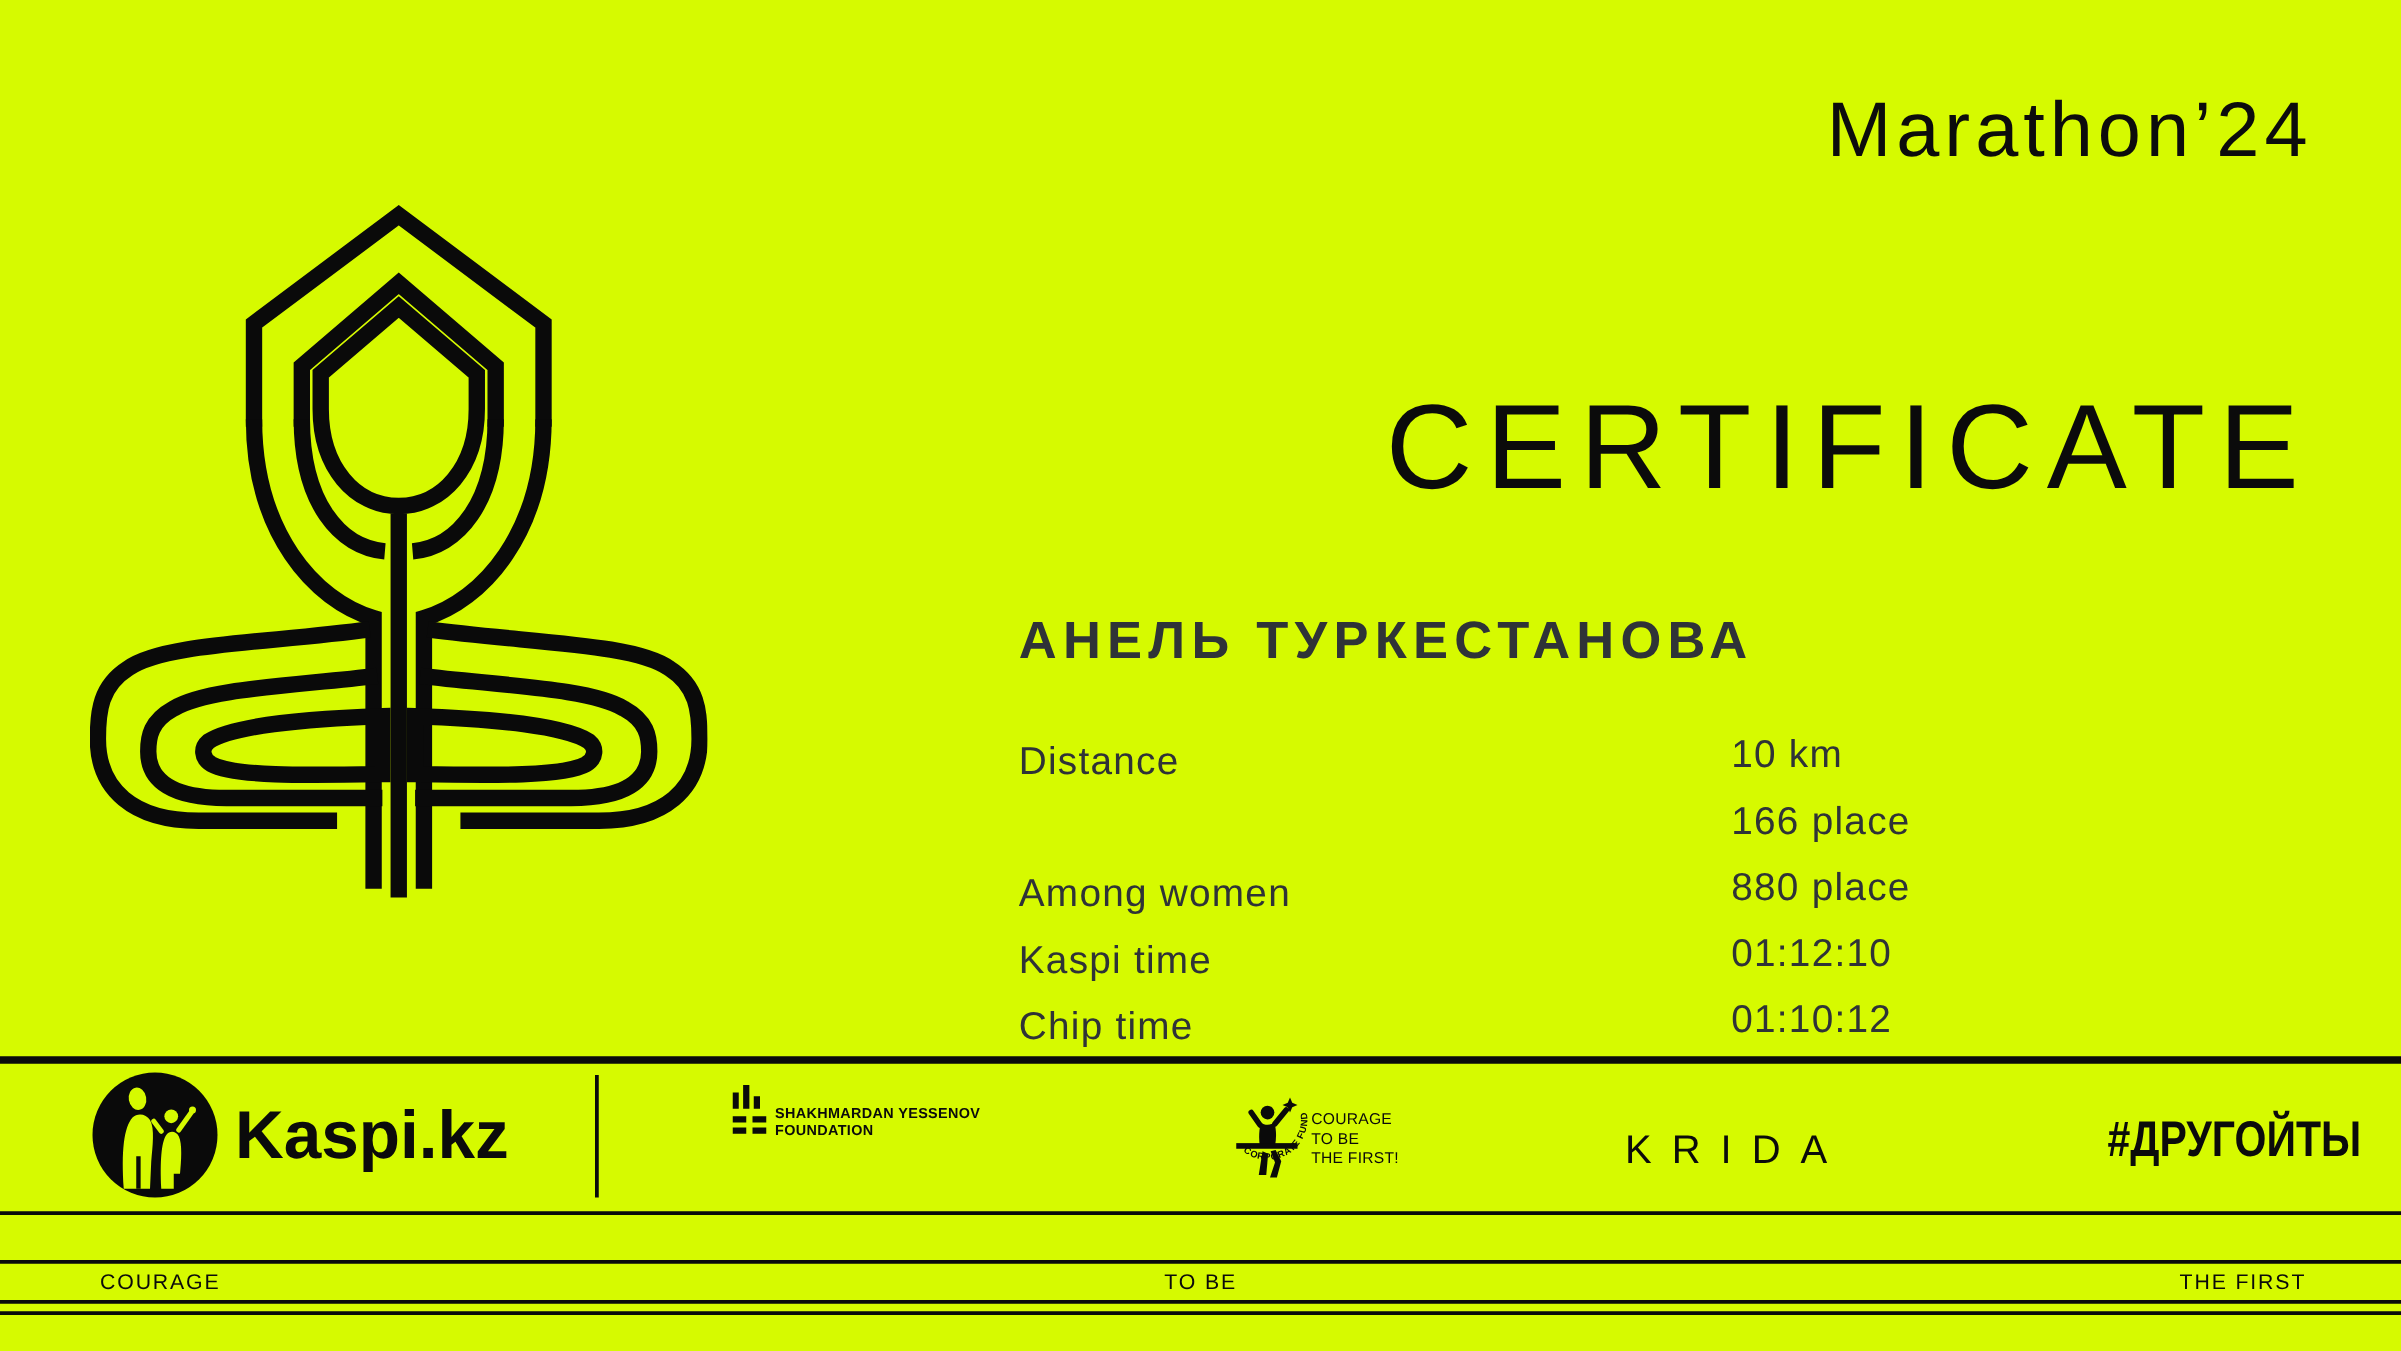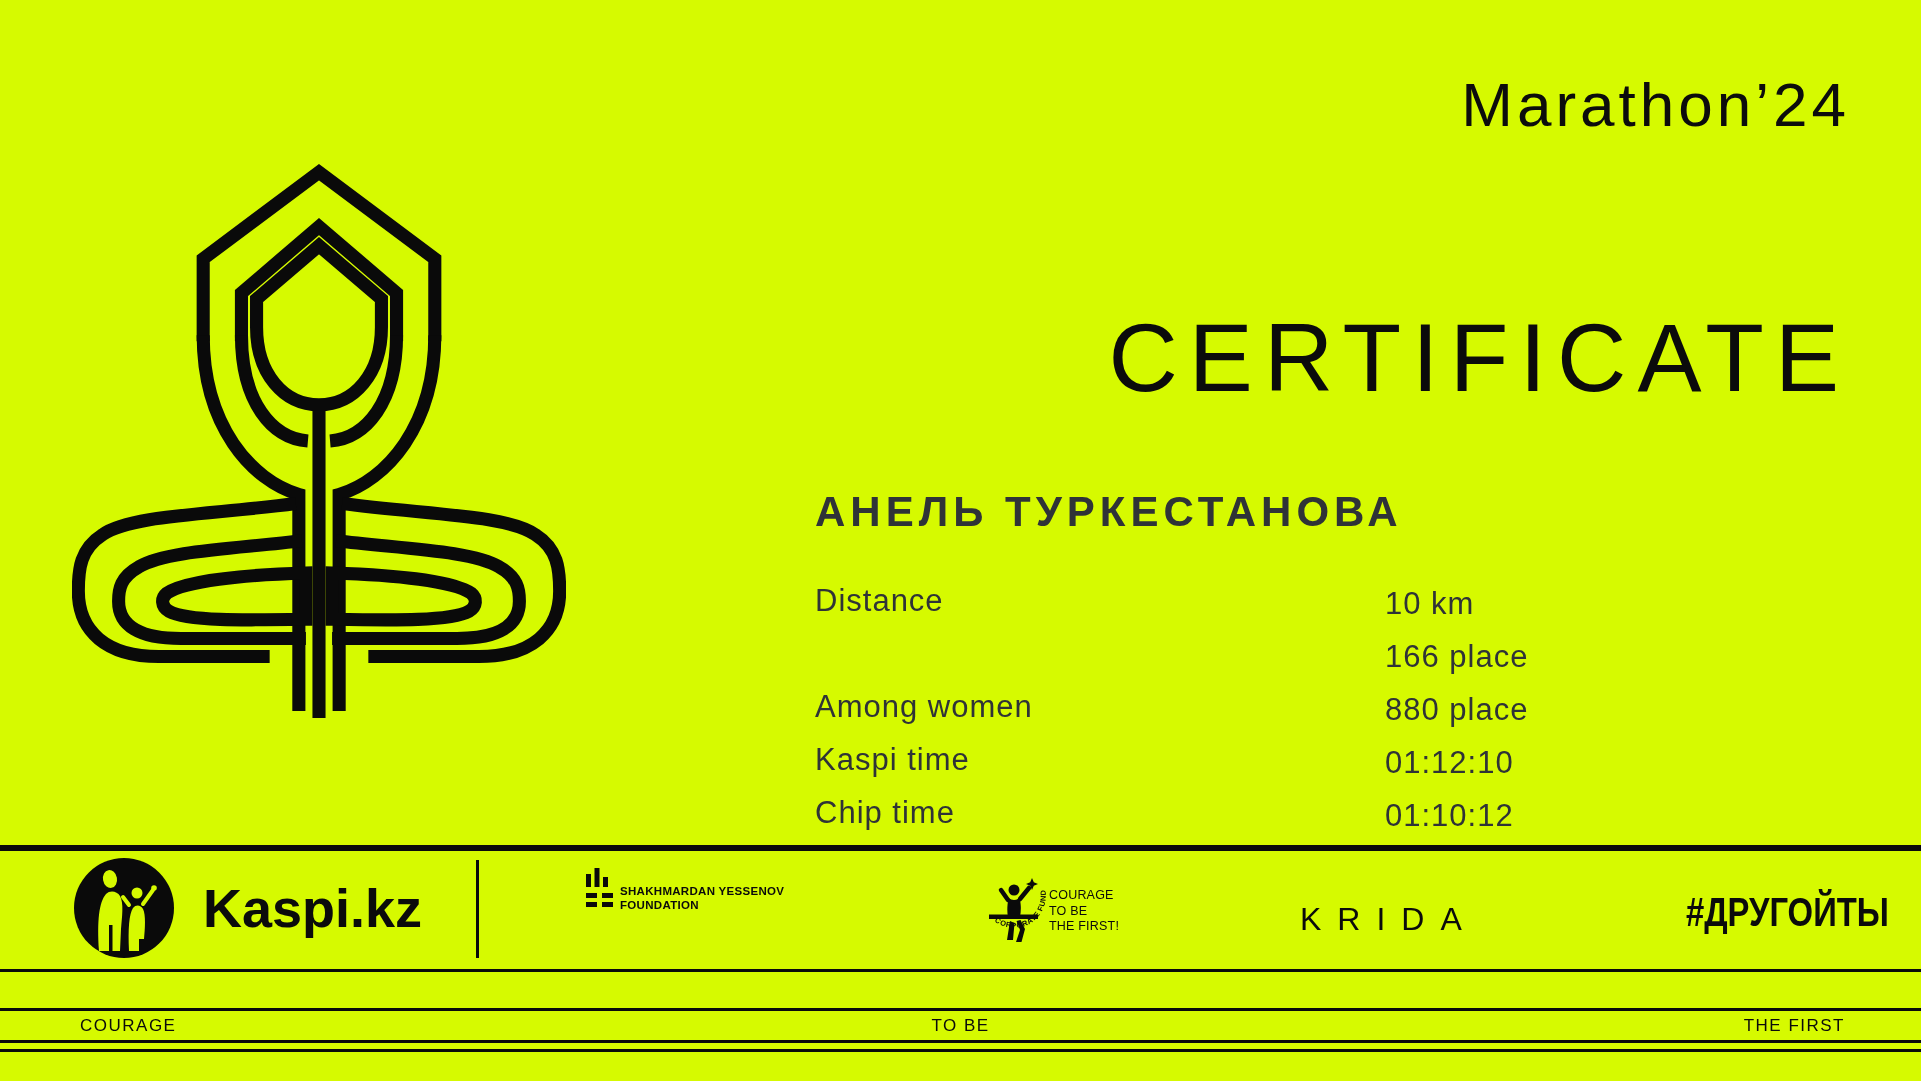--- a/index.html
+++ b/index.html
@@ -29,30 +29,30 @@
     white-space:nowrap;
   }
   
   .participant-name{
     position:absolute;left:815px;top:488px;
     font-size:42px;font-weight:700;letter-spacing:5px;color:var(--text-dark);
     white-space:nowrap;
   }
   
   .results{position:absolute;left:815px;top:574px;width:1030px;}
-  .result-row{position:relative;height:53px;display:flex;align-items:center;}
+  .result-row{position:relative;height:53px;display:flex;align-items:flex-end;}
   .result-label{font-size:31px;letter-spacing:1px;color:var(--text-dark);white-space:nowrap;}
   .result-value{position:absolute;left:570px;top:50%;transform:translateY(-42%);
     font-size:31px;letter-spacing:1px;color:var(--text-dark);white-space:nowrap;}
   
   .sponsor-band{
     position:absolute;left:0;top:845px;width:1921px;height:127px;
     border-top:6px solid var(--ink);border-bottom:3px solid var(--ink);
   }
-  .kaspi{position:absolute;left:73px;top:6px;display:flex;align-items:center;gap:28px;}
+  .kaspi{position:absolute;left:73px;top:6px;display:flex;align-items:center;gap:13px;}
   .kaspi-label{font-size:54px;font-weight:700;color:#0B0B0B;letter-spacing:0;}
   .band-divider{position:absolute;left:476px;top:9px;width:3px;height:98px;background:var(--ink);}
   .yessenov{position:absolute;left:586px;top:17px;display:flex;gap:6px;}
   .yessenov-text{margin-top:16px;font-size:11.5px;line-height:14px;font-weight:700;
     letter-spacing:0.3px;color:#0B0B0B;}
   .fund{position:absolute;left:987px;top:11px;display:flex;}
   .fund-text{margin-left:8px;margin-top:26px;font-size:12.5px;line-height:15.5px;
     font-weight:400;letter-spacing:0.2px;color:#0B0B0B;}
   .krida{position:absolute;left:1300px;top:50px;font-size:32px;font-weight:400;
     letter-spacing:16px;color:#0B0B0B;white-space:nowrap;}

